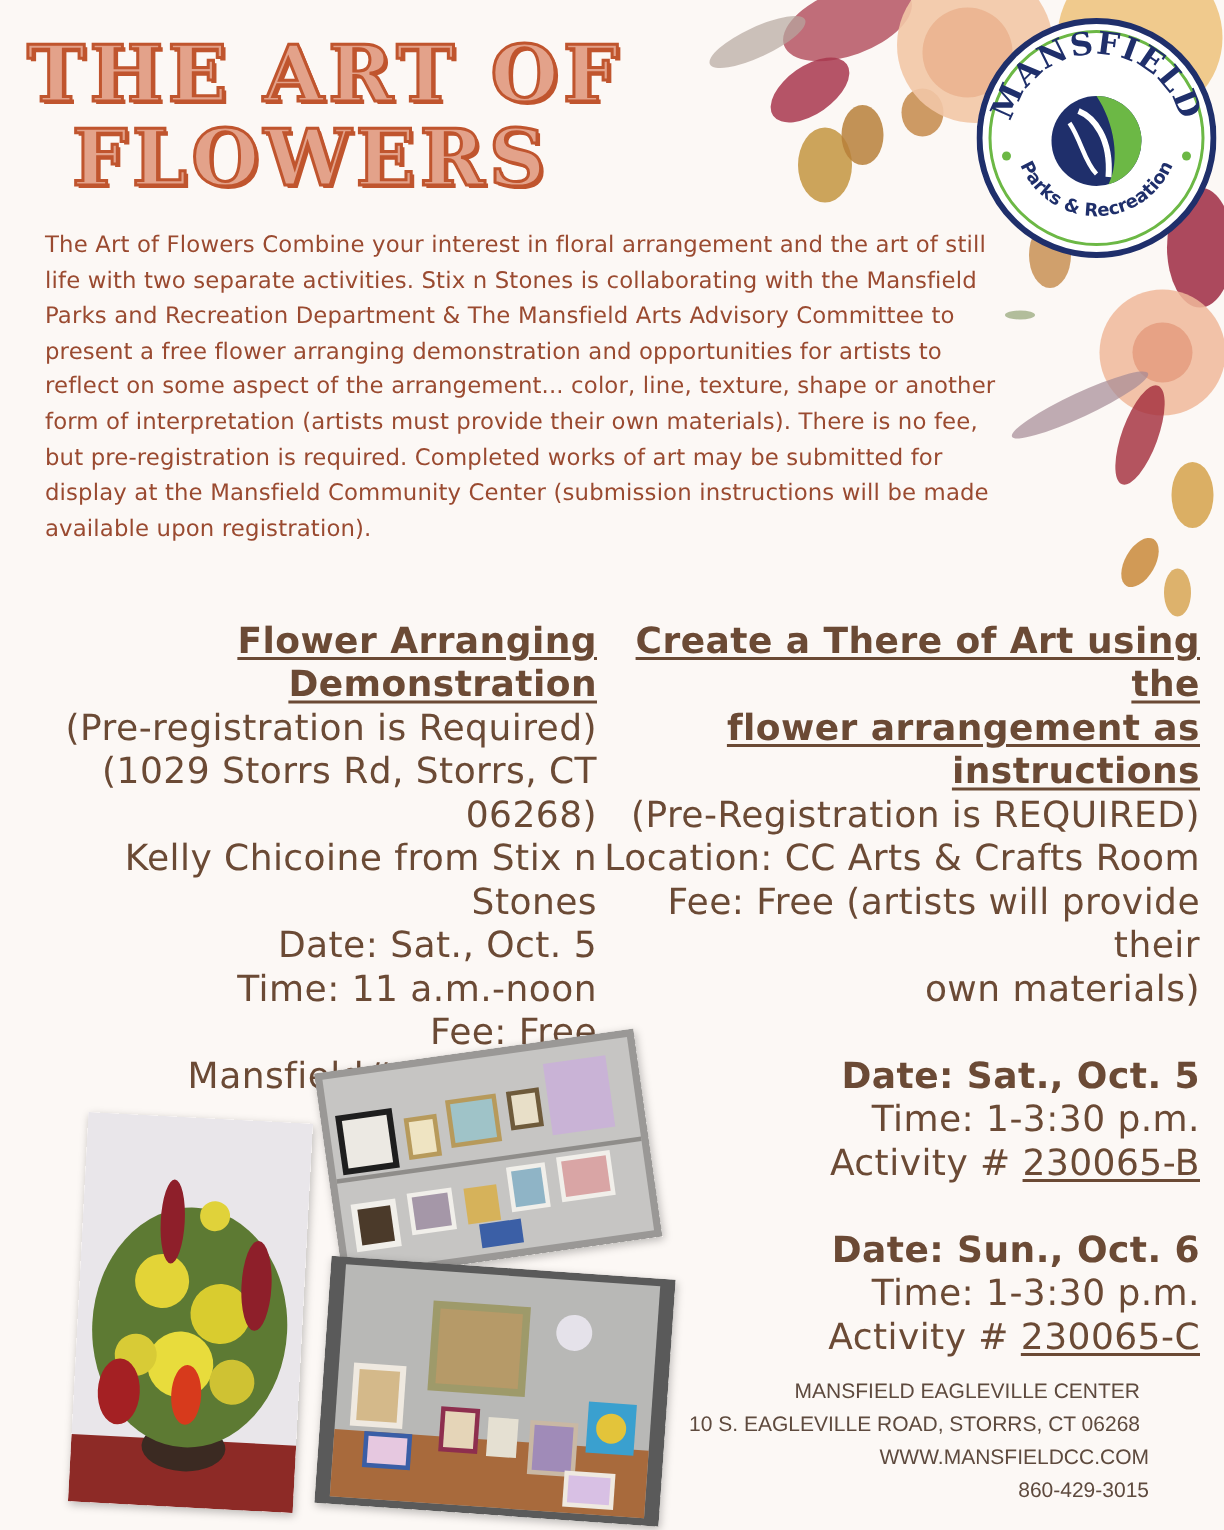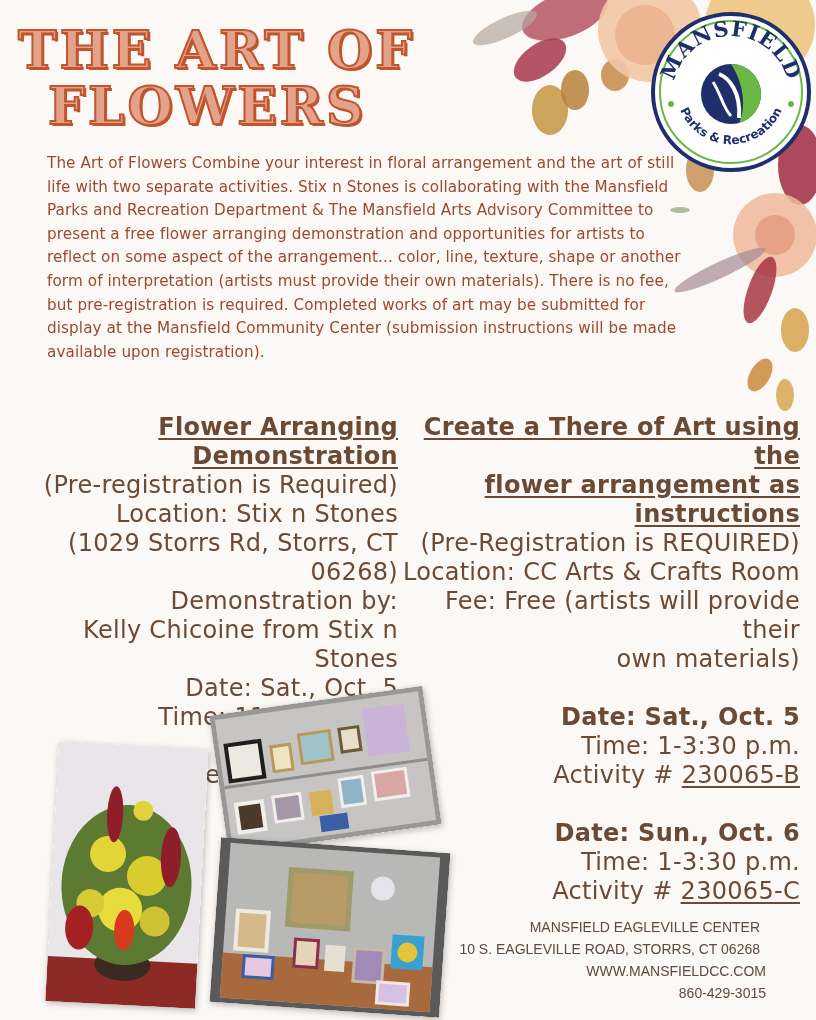--- a/index.html
+++ b/index.html
@@ -27,21 +27,20 @@
   .title .line2 { display: block; padding-left: 30px; }
 
   
   .logo { position: absolute; left: 651px; top: 12px; width: 160px; height: 160px; }
 
   
   .intro {
     position: absolute; left: 30px; top: 152px; width: 650px;
     font-size: 15.2px; line-height: 23.6px; color: #9a4a30;
     letter-spacing: 0.1px;
-    margin-left: 17px;
   }
 
   
   .col {
     position: absolute; text-align: right; color: #6b4a35;
     font-size: 24px; line-height: 29px; letter-spacing: 0.3px;
   }
   .col-left { left: 10px; top: 413px; width: 388px; }
   .col-right { left: 400px; top: 413px; width: 400px; }
   .col .heading { font-weight: bold; text-decoration: underline; text-underline-offset: 3px; }
@@ -116,23 +115,21 @@
     <path d="M 62 70 C 70 82 72 96 80 104" stroke="#ffffff" stroke-width="3" fill="none"></path>
     <circle cx="20" cy="92" r="3" fill="#6cb845"></circle>
     <circle cx="140" cy="92" r="3" fill="#6cb845"></circle>
   </svg>
 
   <p class="intro">The Art of Flowers Combine your interest in floral arrangement and the art of still life with two separate activities. Stix n Stones is collaborating with the Mansfield Parks and Recreation Department &amp; The Mansfield Arts Advisory Committee to present a free flower arranging demonstration and opportunities for artists to reflect on some aspect of the arrangement... color, line, texture, shape or another form of interpretation (artists must provide their own materials). There is no fee, but pre-registration is required. Completed works of art may be submitted for display at the Mansfield Community Center (submission instructions will be made available upon registration).</p>
 
   <div class="col col-left">
     <div class="heading">Flower Arranging Demonstration</div>
     <div>(Pre-registration is Required)</div>
-    <div>Location: Stix n Stones</div>
     <div>(1029 Storrs Rd, Storrs, CT 06268)</div>
-    <div>Demonstration by:</div>
     <div>Kelly Chicoine from Stix n Stones</div>
     <div>Date: Sat., Oct. 5</div>
     <div>Time: 11 a.m.-noon</div>
     <div>Fee: Free</div>
     <div>
       <span>Mansfield#: </span><span class="u">230065-A</span>
     </div>
   </div>
 
   <div class="col col-right">

